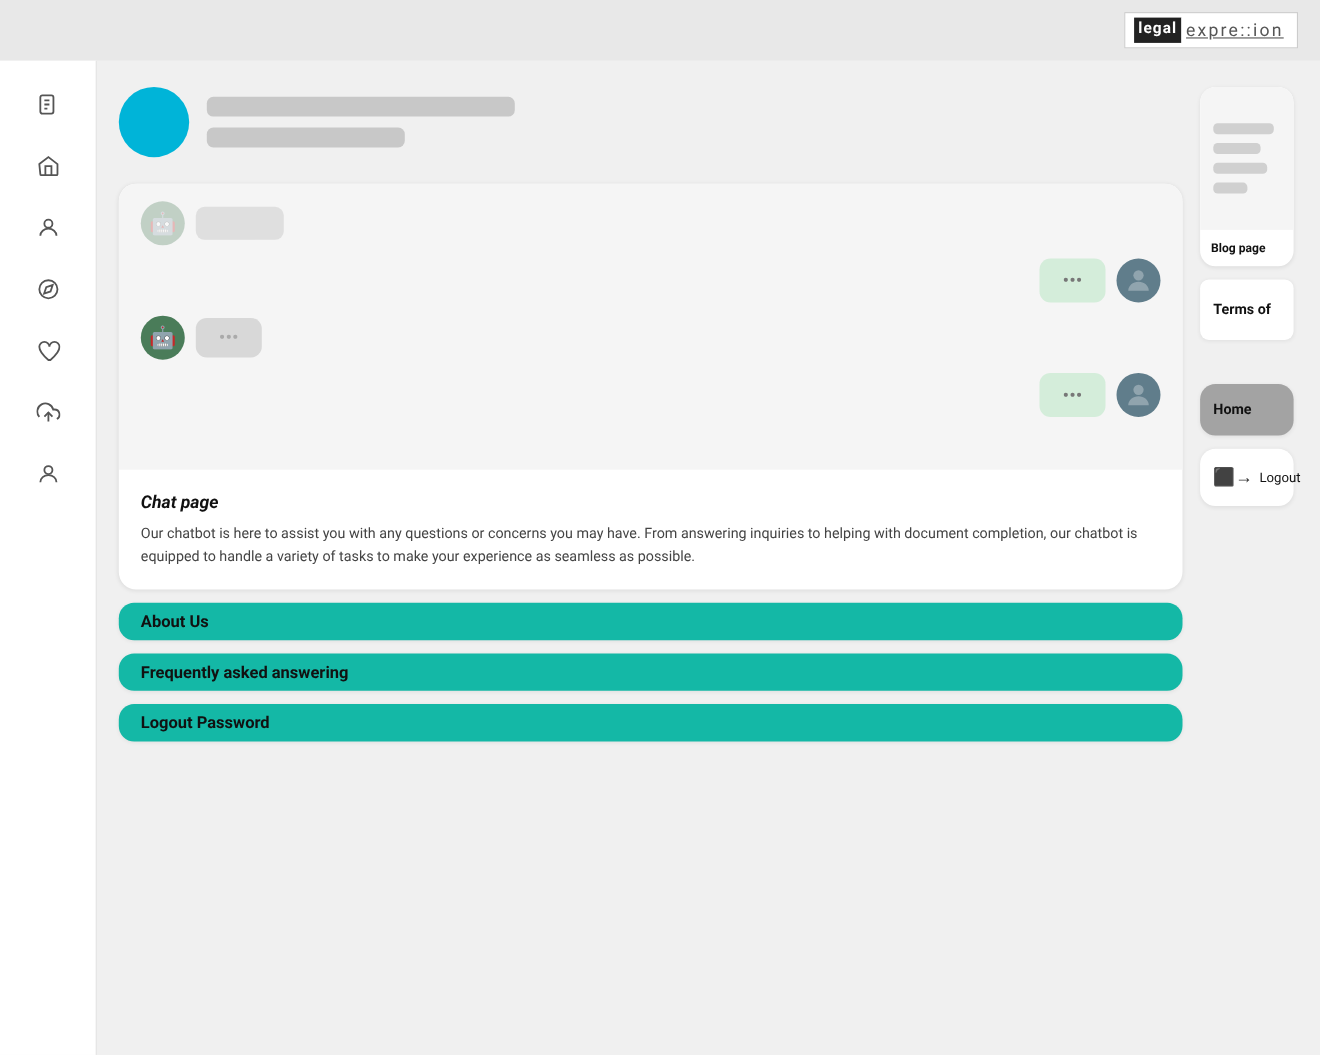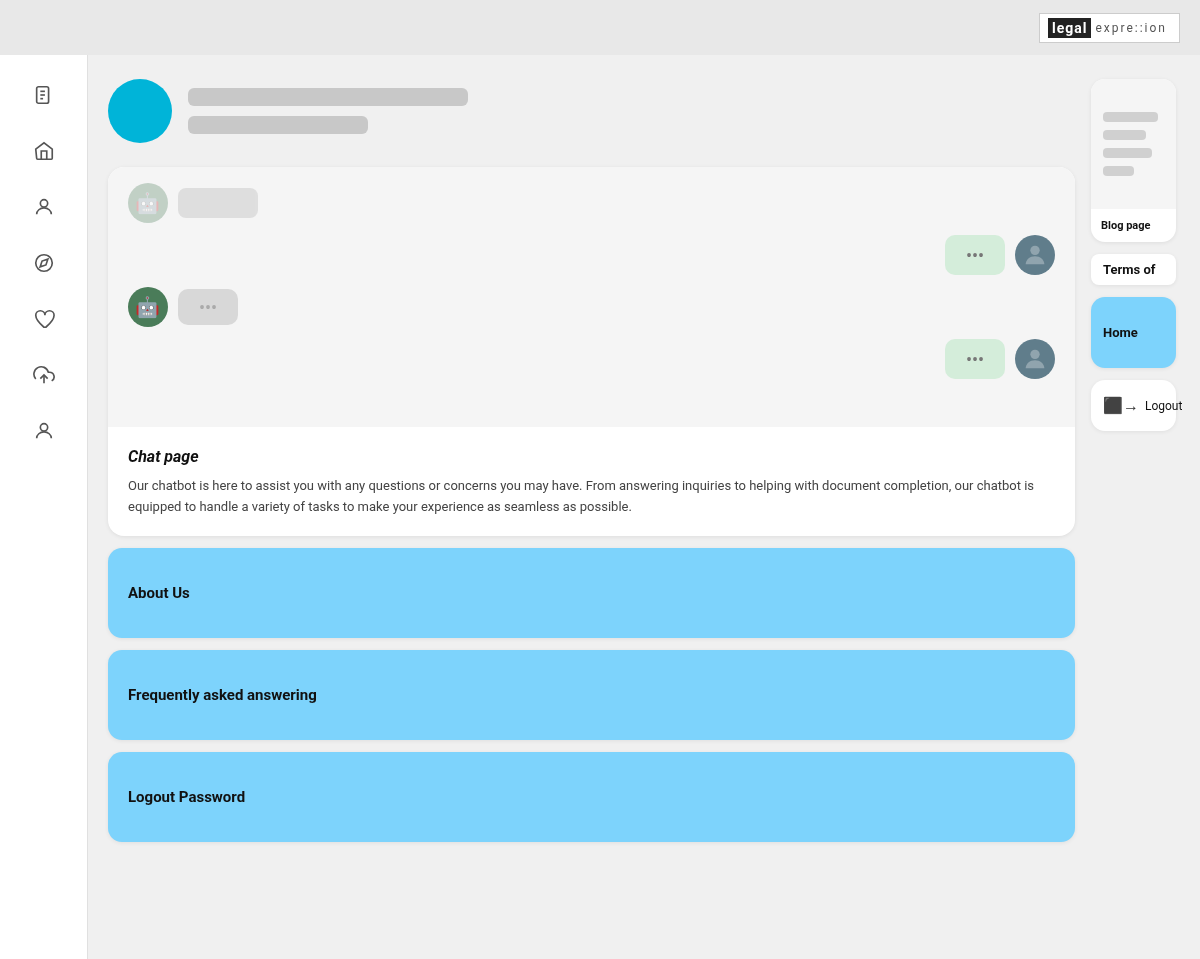--- a/index.html
+++ b/index.html
@@ -21,37 +21,37 @@
       align-items: center;
       justify-content: flex-end;
       padding-right: 20px;
       flex-shrink: 0;
     }
     .logo-area {
       background: #fff;
       border: 1px solid #ccc;
       padding: 4px 8px;
       display: flex;
-      align-items: center;
       gap: 0;
     }
     .logo-legal {
       background: #222;
       color: #fff;
       font-weight: bold;
       font-size: 14px;
       padding: 2px 4px;
       letter-spacing: 1px;
     }
     .logo-expression {
       background: #fff;
       color: #555;
-      font-size: 12px;
+      font-size: 16px;
       padding: 2px 4px;
       letter-spacing: 2px;
+      text-decoration: underline;
     }
 
     
     .main-layout {
       display: flex;
       flex: 1;
       overflow: hidden;
     }
 
     
@@ -238,23 +238,23 @@
       font-style: italic;
     }
     .chat-desc {
       font-size: 13px;
       color: #444;
       line-height: 1.6;
     }
 
     
     .menu-card {
-      background: #7dd3fc;
+      background: #14b8a6;
       border-radius: 14px;
-      padding: 36px 20px;
+      padding: 8px 20px;
       box-shadow: 0 1px 4px rgba(0,0,0,0.07);
       cursor: pointer;
     }
     .menu-card-title {
       font-size: 15px;
       font-weight: 700;
       color: #111;
     }
 
     
@@ -290,34 +290,35 @@
     .right-card-info {
       padding: 10px 10px;
       font-size: 11px;
       font-weight: 700;
       color: #111;
     }
 
     .terms-card {
       background: #fff;
       border-radius: 8px;
-      padding: 8px 12px;
+      padding: 20px 12px;
       box-shadow: 0 1px 4px rgba(0,0,0,0.07);
     }
     .terms-title {
       font-size: 13px;
       font-weight: 700;
       color: #111;
     }
 
     .home-card {
-      background: #7dd3fc;
+      background: #a3a3a3;
       border-radius: 14px;
-      padding: 28px 12px;
+      padding: 16px 12px;
       box-shadow: 0 1px 4px rgba(0,0,0,0.07);
+      margin-top: 28px;
     }
     .home-title {
       font-size: 13px;
       font-weight: 700;
       color: #111;
     }
 
     .logout-card {
       background: #fff;
       border-radius: 14px;

